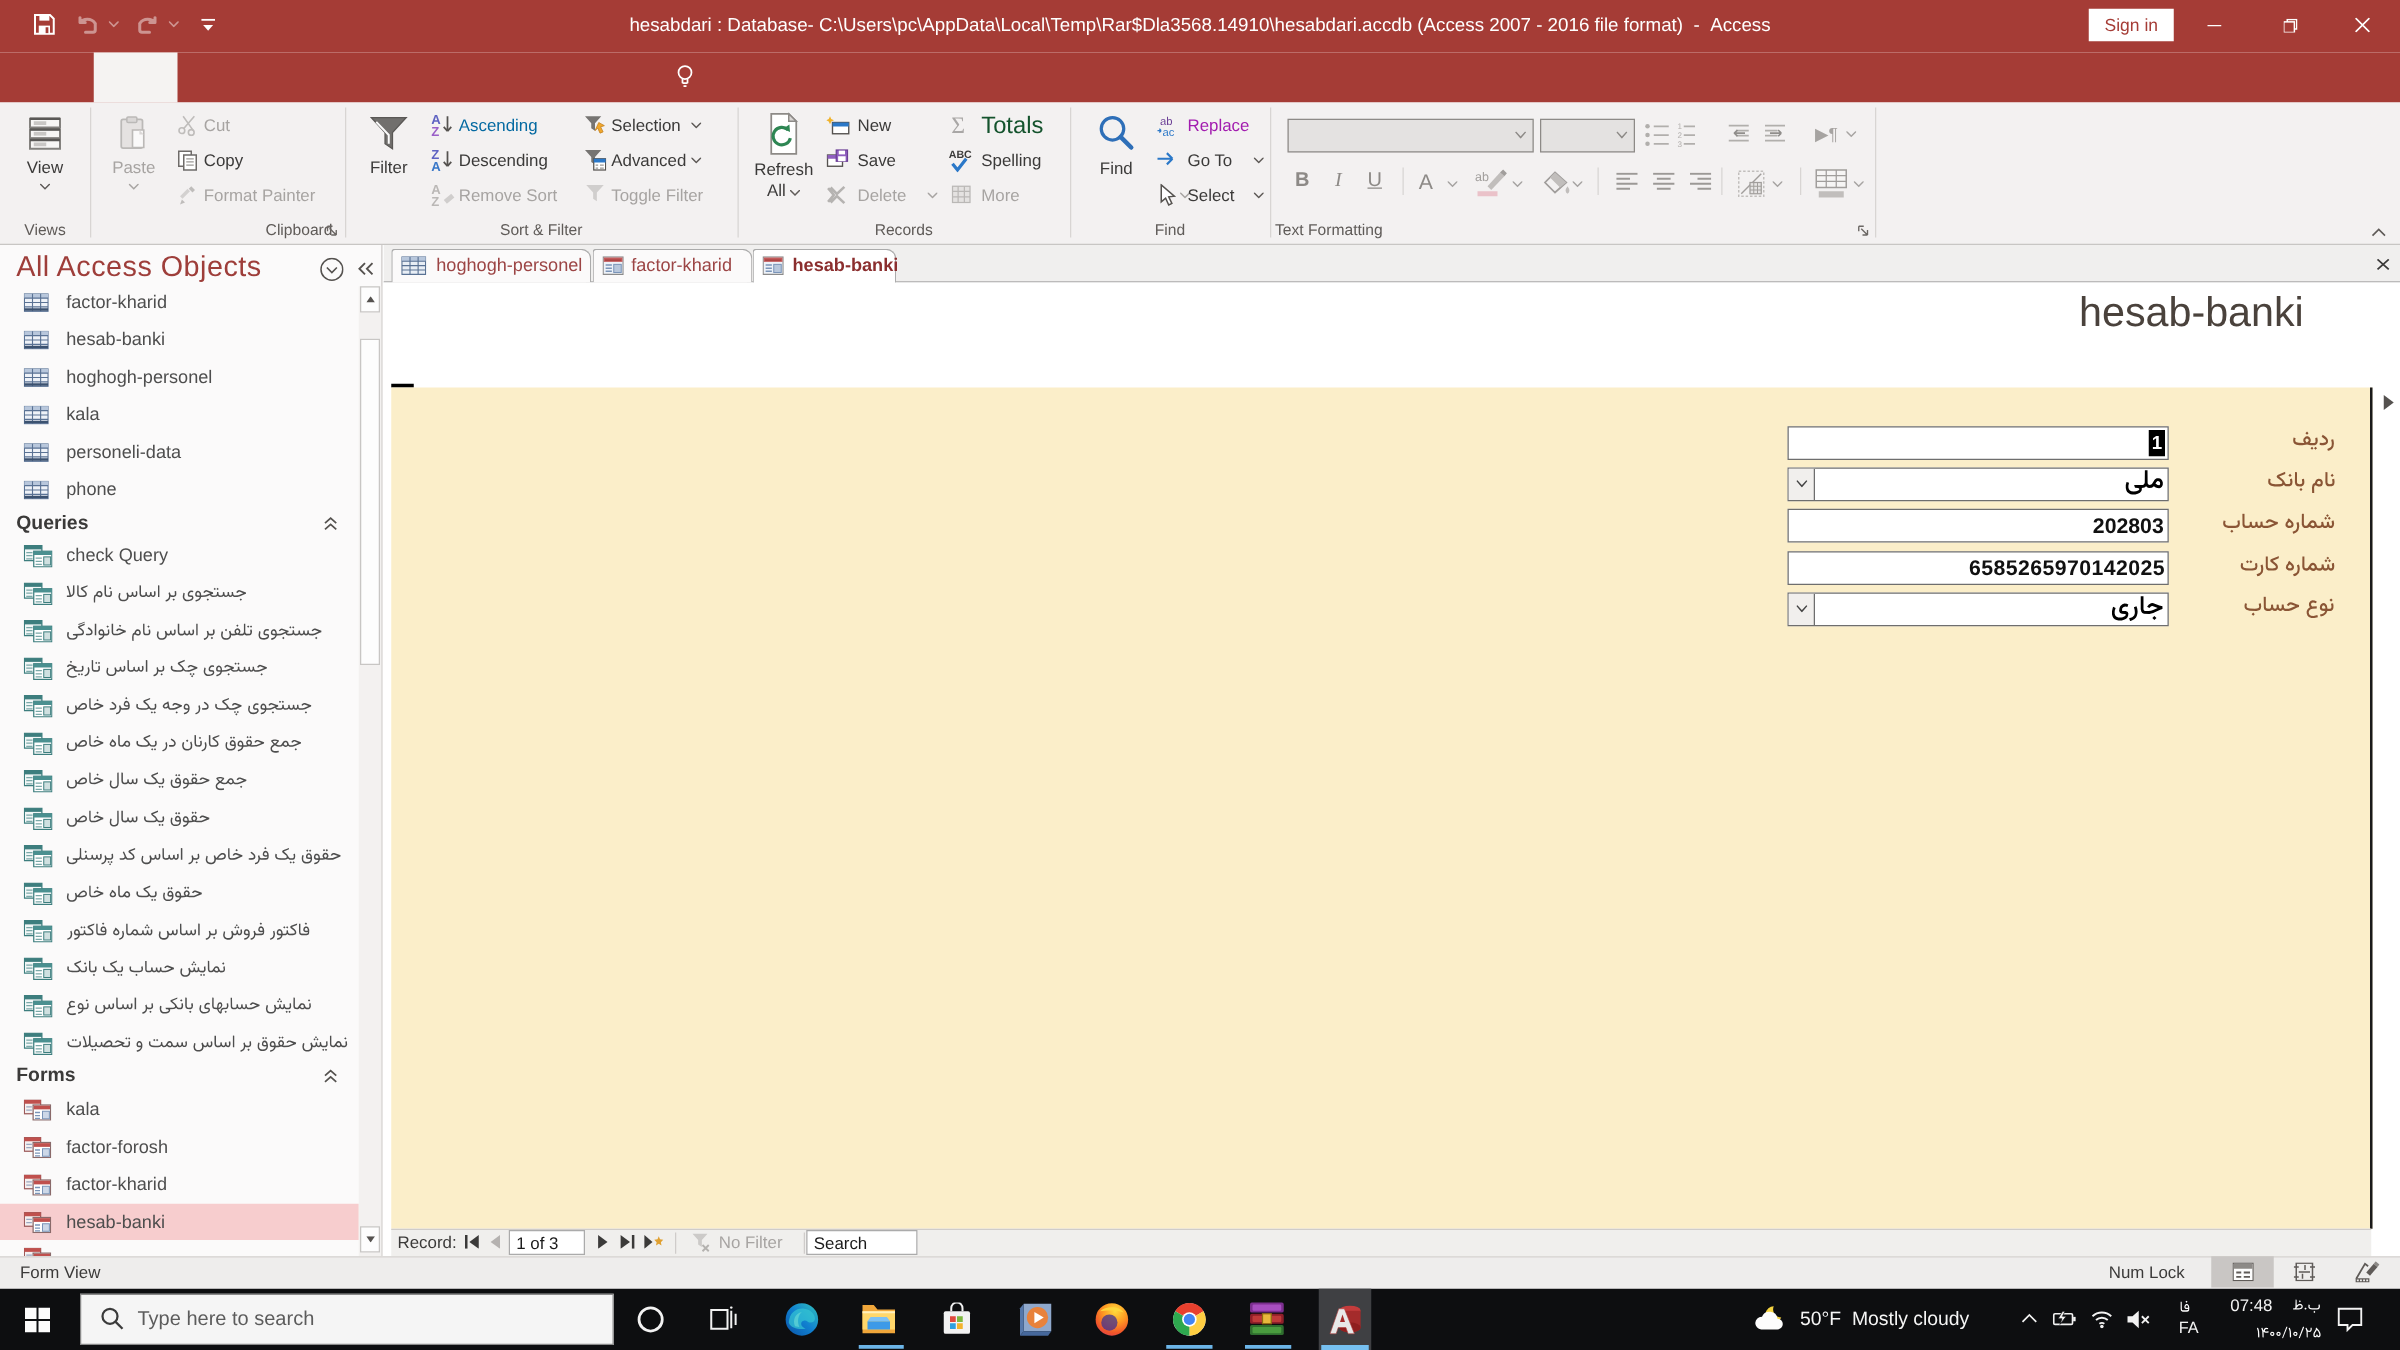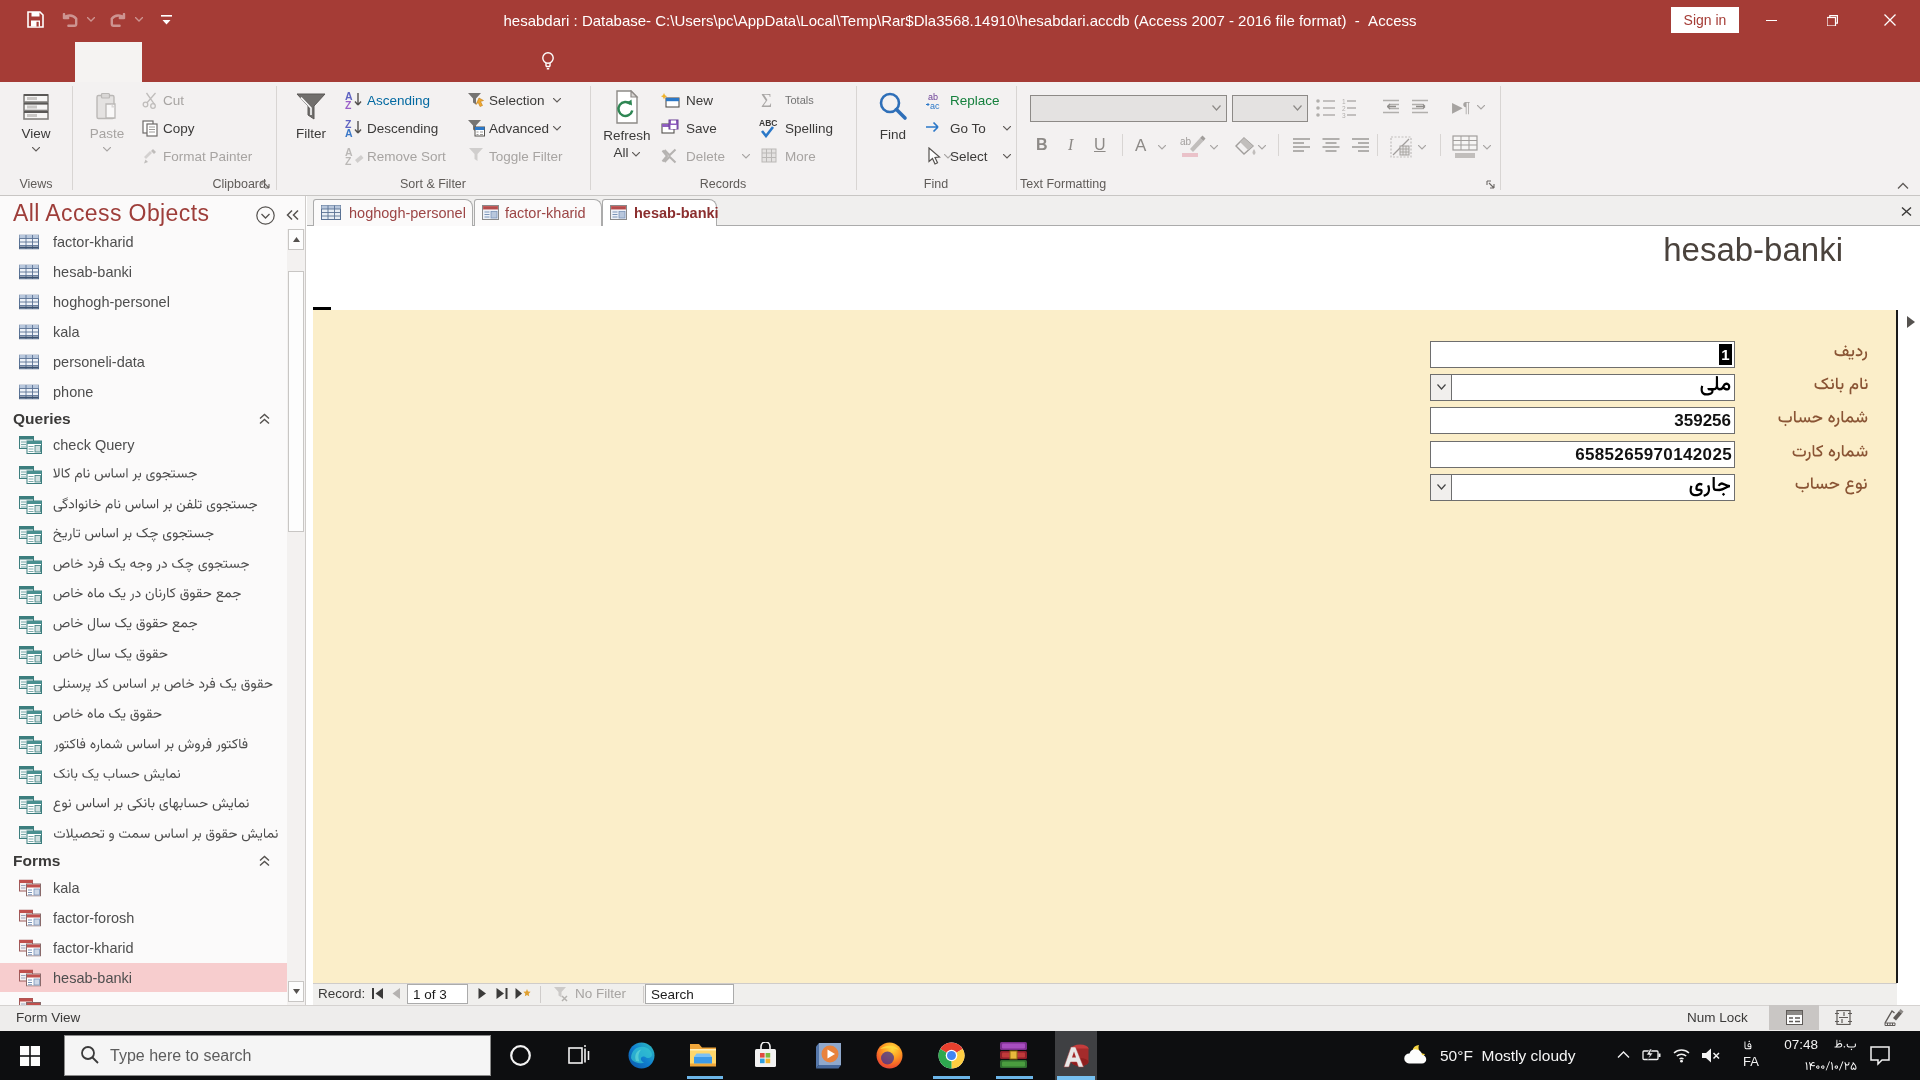--- a/index.html
+++ b/index.html
@@ -246,21 +246,21 @@
       </svg>
     </div>
 <div class="a" style="left:686px;top:148px;font-size:13.5px;color:#a7a4a2;line-height:17px">Delete</div>
 <div class="a" style="left:742px;top:154px">
       <svg width="8" height="5" viewBox="0 0 8 5">
         <path d="M0 0 l4 4 4-4" fill="none" stroke="#a7a4a2" stroke-width="1.2"></path>
       </svg>
     </div>
 
 <div class="a" style="left:761px;top:90px;opacity:.55;font-size:19px;color:#6e6b69;font-family:'Liberation Serif',serif">Σ</div>
-<div class="a" style="left:785px;top:92px;font-size:11px;color:#737373;line-height:17px">Totals</div>
+<div class="a" style="left:785px;top:92px;font-size:19px;color:#14532d;line-height:17px">Totals</div>
 <div class="a" style="left:759px;top:117px">
       <svg width="22" height="21" viewBox="0 0 22 21">
         <text x="0" y="9" font-size="8.5" font-weight="bold" fill="#3b3a39" font-family="Liberation Sans">ABC</text>
         <path d="M3 14 l4 5 7-9" fill="none" stroke="#2b78c8" stroke-width="2.6"></path>
       </svg>
     </div>
 <div class="a" style="left:785px;top:120px;font-size:13.5px;color:#3b3a39;line-height:17px">Spelling</div>
 <div class="a" style="left:761px;top:148px;opacity:.55">
       <svg width="16" height="15" viewBox="0 0 16 15">
         <rect x="1" y="1" width="14" height="13" fill="#d9d6d4" stroke="#8d8a87"></rect>
@@ -282,21 +282,21 @@
 <div style="font-size:13.5px;color:#3b3a39;margin-top:3px">Find</div>
     </div>
 
 <div class="a" style="left:925px;top:91px">
       <svg width="20" height="19" viewBox="0 0 20 19">
         <text x="3" y="9" font-size="9" fill="#6b3f96" font-family="Liberation Sans">ab</text>
         <text x="5" y="18" font-size="9" fill="#2b78c8" font-family="Liberation Sans">ac</text>
         <path d="M1 13.5 h3 M4 13.5 l-1.5-1.5 M4 13.5 l-1.5 1.5" stroke="#2b78c8" stroke-width="1" fill="none"></path>
       </svg>
     </div>
-<div class="a" style="left:950px;top:92px;font-size:13.5px;color:#15803d;line-height:17px">Replace</div>
+<div class="a" style="left:950px;top:92px;font-size:13.5px;color:#a21caf;line-height:17px">Replace</div>
 <div class="a" style="left:925px;top:121px">
       <svg width="16" height="12" viewBox="0 0 16 12">
         <path d="M1 6 h12 M13 6 l-4.5 -4.5 M13 6 l-4.5 4.5" stroke="#2b78c8" stroke-width="1.7" fill="none"></path>
       </svg>
     </div>
 <div class="a" style="left:950px;top:120px;font-size:13.5px;color:#3b3a39;line-height:17px">Go To</div>
 <div class="a" style="left:1003px;top:126px">
       <svg width="8" height="5" viewBox="0 0 8 5">
         <path d="M0 0 l4 4 4-4" fill="none" stroke="#5f5b58" stroke-width="1.2"></path>
       </svg>
@@ -1020,21 +1020,21 @@
       <svg width="72.6" height="18.2" viewBox="0 0 72.62 18.25">
         <path d="M36 11.9L33 11.9 32 11.5 31.4 10.8 30.5 11.6 29.6 11.9 28.4 11.8 27.1 10.8 26.4 11.5 25.2 11.9 23.8 11.8 22.6 10.8 21.8 11.5 20.5 11.9 18.5 11.9 17.1 11.4 16.3 10.5 16 9.2 15.9 0.5 17.6 0.5 17.6 8.6 17.8 9.5 18.5 10 20.5 10.1 21.4 9.8 21.8 9 21.8 7 22.9 6.8 23.4 6.9 23.6 9 23.8 9.6 24.4 10 24.9 10.1 25.6 10 26 9.8 26.3 9 26.3 7 27.2 6.8 27.9 6.9 28.2 9.5 28.8 10 29.2 10.1 29.9 9.9 30.3 9.4 30.4 6.8 31.9 6.7 32.2 9.4 32.5 9.8 33.2 10.1 35.9 10.1 37.2 9.8 41.4 8 37.9 6.7 37 6.8 35.9 8 34.4 7.2 35.8 5.6 36.6 5.1 37.5 4.9 38.8 5.1 42.2 6.6 44.3 7.1 44.2 8.7 42.8 9.2 38.4 11.3ZM70.1 4.3L69.9 4.3 68.7 3.1 70 1.8 71.3 3.1ZM56.5 17.6L54.1 17.5 52.1 16.8 51 15.6 50.4 13.8 50.4 12.1 50.9 11 51.7 9.9 53 8.9 52.2 7.4 52.3 5.5 53.5 4 55 3.3 56.8 3.5 58.5 4.4 57.9 5.8 55.9 5.1 54.5 5.4 53.9 6.4 54 7.4 54.8 8.3 58.5 8.2 58.5 9.8 58.4 9.9 55.2 10.1 53.6 10.6 52.3 11.8 52 13.2 52.5 14.8 53.9 15.7 55.9 15.9 59 15.2 59.4 16.9ZM61.8 16.4L61.4 16 61.1 14.8 62.8 14.3 64 13.7 64.8 13 65.3 12 62.8 11.8 62 11.4 61.3 10.8 61 9.8 61 8.9 61.2 7.8 61.9 6.5 62.8 5.9 63.5 5.6 65 5.8 65.9 6.5 66.6 7.5 67.1 10.1 69 10.1 69.8 9.9 70.2 9.4 70.3 8.1 69.9 6.1 71.6 5.7 71.9 7.4 71.9 9.2 71.6 10.5 71 11.2 70.4 11.7 69.5 11.9 67 11.9 66.1 13.9 65 15 63.8 15.8ZM10.1 11.9L4.5 11.8 2 11 1.1 10.2 0.6 9.1 0.5 7.6 0.9 5.8 2.5 6.2 2.2 7.4 2.2 8.5 2.5 9.1 3.1 9.6 4.9 10 8.8 10.1 10.5 10 11.8 9.5 12.3 8.5 11.9 6.1 13.6 5.7 13.9 8.4 13.5 10.2 13 10.9 12.2 11.4ZM65.5 10L65.3 8.8 64.7 7.8 63.9 7.4 63.1 7.7 62.6 8.9 62.8 9.8 63.5 10.1ZM7.5 15.7L6.2 14.5 7.5 13.2 8.7 14.5Z" fill="#8a5535" fill-rule="evenodd"></path>
       </svg>
     </div>
 <div class="a" style="left:1719px;top:344px;width:13px;height:21px;background:#000;color:#fff;font-size:15px;font-weight:bold;text-align:center;line-height:21px">1</div>
 <div class="a" style="right:189px;top:386px;transform:translateY(-50%)">
       <svg width="30.9" height="20.6" viewBox="0 0 30.88 20.62">
         <path d="M8.2 19.9L5.8 19.9 4.4 19.7 3 19 1.7 17.9 1 16.5 0.6 14.8 0.6 12.4 1.2 9.9 3.2 10.5 2.7 13 2.7 14.4 3.1 15.8 3.9 16.8 5.1 17.4 7 17.6 8.9 17.4 10.6 16.7 11.4 15.9 11.3 15.1 10.4 14.7 8 14.6 7.3 12.5 7.6 12.3 14.2 12.3 15 12 15.4 11.6 15.8 10.4 15.9 0.4 18 0.5 18.1 10.6 18.3 11.5 18.8 12 19.6 12.3 21 12 21.7 11.4 23.7 8.1 24.4 7.5 25.4 7 26.8 6.9 28.1 7.2 29.1 8 29.8 8.9 30.3 10.5 30.2 12.4 29.5 13.8 28.6 14.5 27.4 14.9 25.9 14.8 24.6 14.3 23.1 13.3 22.1 14.2 21.4 14.5 19.2 14.7 18 14.3 16.9 13.3 15.6 14.4 13.4 14.8 13.5 15.6 13.3 16.8 12.8 17.6 11.9 18.5 10.2 19.4ZM27.4 12.5L27.9 12.1 28.1 11.6 28 10.2 27.2 9.3 26 9.2 25 10.1 24.4 11.2 26.1 12.4Z" fill="#000" fill-rule="evenodd"></path>
       </svg>
     </div>
-<div class="a" style="right:189px;top:407px;width:300px;height:27px;line-height:27px;text-align:right;font-size:17px;font-weight:bold;color:#111">359256</div>
+<div class="a" style="right:189px;top:407px;width:300px;height:27px;line-height:27px;text-align:right;font-size:17px;font-weight:bold;color:#111">202803</div>
 <div class="a" style="right:188px;top:440.5px;width:300px;height:27px;line-height:27px;text-align:right;font-size:17px;font-weight:bold;color:#111;letter-spacing:.35px">6585265970142025</div>
 <div class="a" style="right:189px;top:487px;transform:translateY(-50%)">
       <svg width="41.6" height="20.9" viewBox="0 0 41.62 20.88">
         <path d="M30.5 14.6L26.2 14.5 24.9 13.9 24.1 12.9 23.6 10.8 23.6 0.4 25.8 0.5 25.8 10.9 26.1 11.6 26.8 12.2 29.8 12.3 31.8 12 34 11.3 37.2 9.8 33 8.2 31.9 8.4 30.5 9.8 28.7 8.9 30.1 7 31.8 6 32.9 5.8 33.8 6 38.5 7.9 41 8.5 41 10.7 39.2 11.2 33.6 13.9ZM8.4 19.8L5.8 19.8 4.2 19.5 2.8 18.8 1.7 17.8 1 16.4 0.6 14.8 0.6 12.4 1.1 10 1.5 8.9 3.5 9.8 2.8 12.1 2.7 14.1 3.1 15.6 3.9 16.7 5.6 17.4 7.9 17.4 9.2 17.2 11.1 16.2 11.5 15.6 11.6 14.9 11.1 14.6 8.5 14.5 7.1 13.9 6.6 13.1 6.3 12 6.6 9.8 7.3 8.2 8.9 6.8 10.5 6.3 12.4 6.5 13.7 7.1 12.9 9.1 11.5 8.7 9.9 9 8.8 10.1 8.6 11.8 9 12.2 11.5 12.2 12.9 12.8 13.3 13.2 13.7 14.2 13.5 16.1 12.9 17.4 11.9 18.4 10.2 19.3ZM15.5 20.2L15 20.1 14.3 18.1 16.8 17.2 18.3 15.8 18.8 14.5 18.9 13.2 18.7 11.2 18.1 9.2 20.2 8.5 20.8 10.2 21.1 12.4 21 14 20.5 16 19.8 17.4 18.6 18.7 17.2 19.5ZM34.5 19.4L32.9 17.8 34.5 16.2 36.2 17.8Z" fill="#000" fill-rule="evenodd"></path>
       </svg>
     </div>
 
 <div class="a" style="left:313px;top:983px;width:1584px;height:22px;background:#f0efed;border-top:1px solid #cfccca"></div>
 <div class="a" style="left:318px;top:983px;height:22px;line-height:22px;font-size:13.5px;color:#3b3a39">Record:</div>
 <div class="a" style="left:372px;top:988px">

